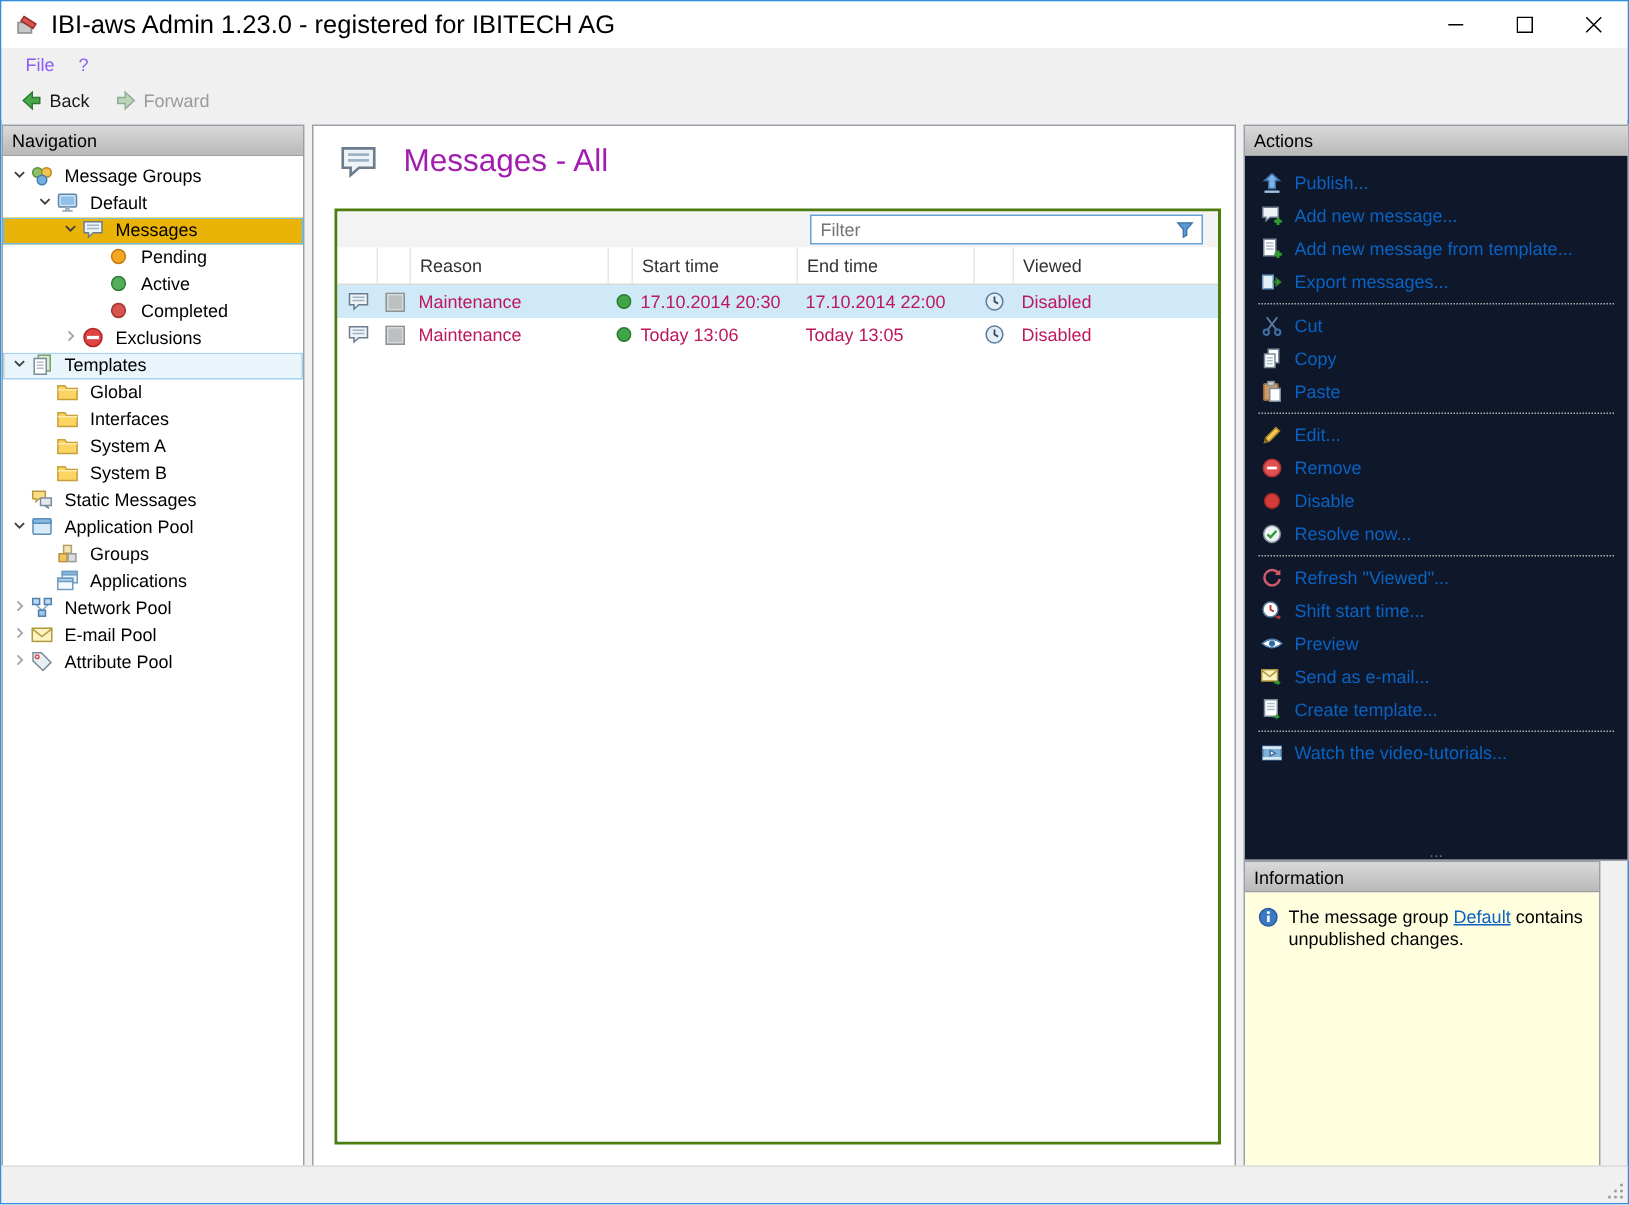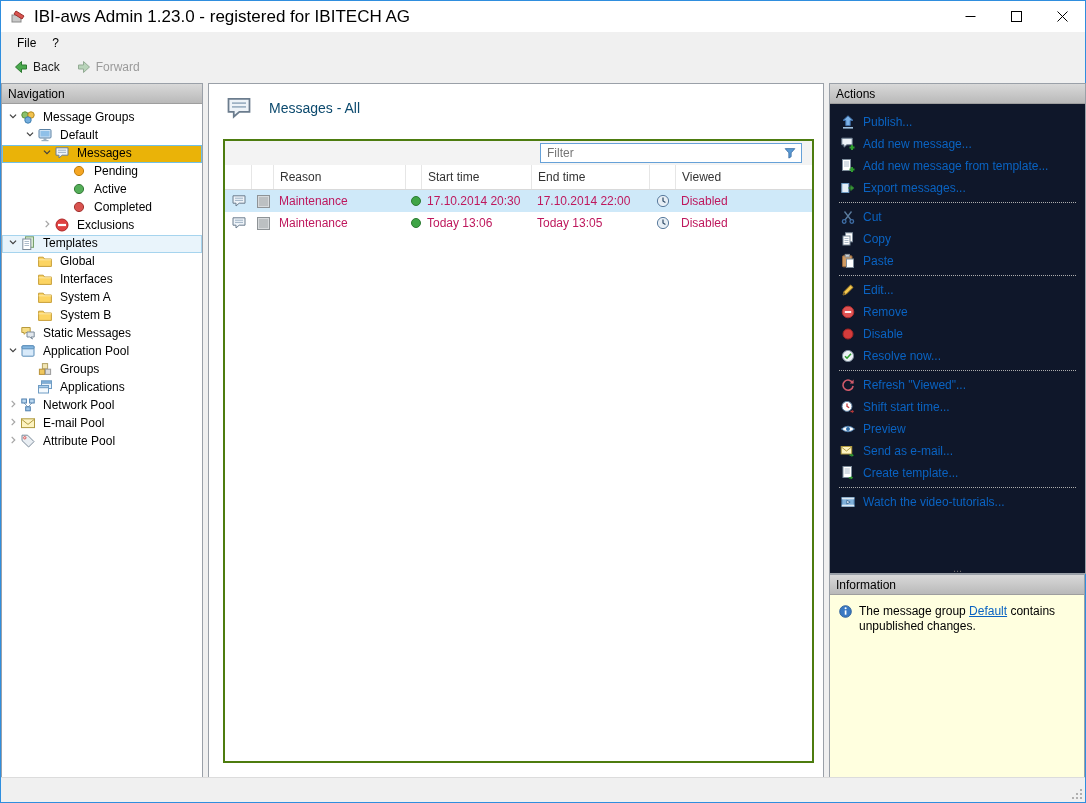--- a/index.html
+++ b/index.html
@@ -9,49 +9,49 @@
   
   .titlebar{position:absolute;top:0;left:0;right:0;height:31px;background:#fff;display:flex;align-items:center}
   .app-icon{width:16px;height:16px;margin:0 8px 0 9px;flex:0 0 16px}
   .title{font-size:17px;color:#000;white-space:nowrap}
   .caps{position:absolute;right:0;top:0;height:31px;display:flex}
   .cap{width:46px;height:31px;display:flex;align-items:center;justify-content:center;cursor:default}
   .cap svg{width:11px;height:11px}
 
   
   .menubar{position:absolute;top:31px;left:0;right:0;height:22px;background:#f0f0f0;display:flex;align-items:center;padding-left:8px;box-sizing:border-box}
-  .menu-item{padding:2px 8px;color:#000000}
+  .menu-item{padding:2px 8px;color:#8b5cf6}
   .toolbar{position:absolute;top:53px;left:0;right:0;height:26px;background:#f0f0f0;display:flex;align-items:center;padding-left:5px;gap:2px}
   .tbtn{display:flex;align-items:center;gap:4px;padding:2px 7px;color:#1a1a1a}
   .tbtn.disabled{color:#9a9a9a}
   .tbtn svg{width:16px;height:16px}
 
   
   .panel{position:absolute;background:#fff;border:1px solid #9aa0a8;box-sizing:border-box}
   .phead{height:20px;background:linear-gradient(#d9d9d9,#b9b9b9);border-bottom:1px solid #9e9e9e;color:#000;display:flex;align-items:center;padding:0 6px;box-sizing:border-box}
   .nav-panel{left:0;top:82px;width:202px;height:697px}
   .main-panel{left:207px;top:82px;width:616px;height:697px}
   .actions-panel{left:828px;top:82px;width:257px;height:491px}
-  .info-panel{left:828px;top:573px;width:256px;height:206px}
+  .info-panel{left:828px;top:573px;width:238px;height:206px}
 
   
   .tree{padding-top:5px}
   .ti{display:flex;align-items:flex-start;height:18px;box-sizing:border-box;white-space:nowrap}
   .lv0{padding-left:4px}.lv1{padding-left:21px}.lv2{padding-left:38px}.lv3{padding-left:55px}
   .chev{width:14px;height:14px;flex:0 0 14px}
   .chev-sp{flex:0 0 14px;height:14px}
   .nic{width:16px;height:16px;flex:0 0 16px;margin-right:4px}
   .tl{padding:1px 3px}
   .ti.sel{background:#eab308;box-shadow:inset 0 0 0 1px #70c0e7}
   .ti.hl{background:#e9f4fb;box-shadow:inset 0 0 0 1px #a6d4ee}
 
   
   .main-head{position:absolute;top:10px;left:15px;display:flex;align-items:center;gap:15px}
   .mic{width:30px;height:28px}
-  .mtitle{font-size:14px;color:#0c4a6e}
+  .mtitle{font-size:21px;color:#a21caf}
   .grid-wrap{position:absolute;left:14px;right:9px;top:55px;bottom:16px;border:2px solid #4d7c0f;display:flex;flex-direction:column}
   .filter-strip{height:24px;background:#f3f3f3;display:flex;justify-content:flex-end;align-items:center;padding-right:10px;flex:0 0 24px}
   .filter-box{width:262px;height:20px;background:#fff;border:1px solid #66a1d8;display:flex;align-items:center;box-sizing:border-box}
   .filter-input{flex:1;border:none;outline:none;font:12px "Liberation Sans","DejaVu Sans",sans-serif;padding:0 6px;color:#333;background:transparent;min-width:0}
   .fic{width:14px;height:14px;margin-right:4px;flex:0 0 14px}
   .thead,.trow{display:grid;grid-template-columns:26px 22px 132px 16px 110px 118px 26px 1fr;align-items:center}
   .thead{height:24px;flex:0 0 24px;border-bottom:1px solid #d9d9d9;color:#333;background:#fff}
   .thead .c{height:100%;display:flex;align-items:center;padding-left:6px;box-sizing:border-box;border-left:1px solid #e6e6e6}
   .thead .c0{border-left:none}
   .trow{height:22px;flex:0 0 22px;color:#be185d;background:#fff}

